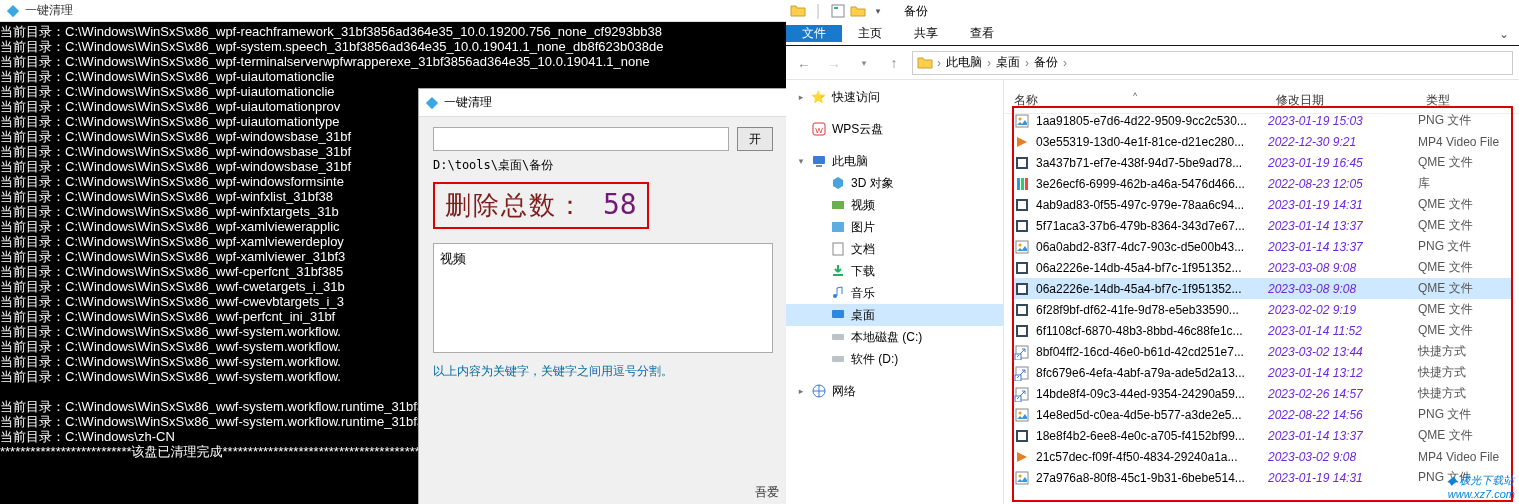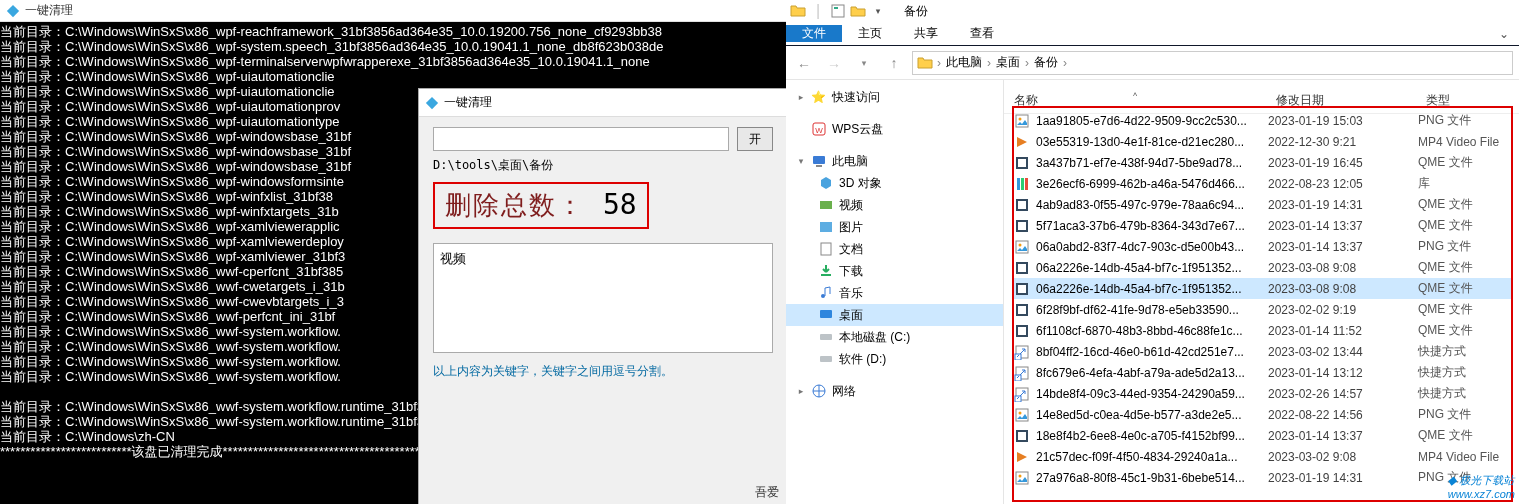--- a/index.html
+++ b/index.html
@@ -19,21 +19,21 @@
 .dialog { position: absolute; left: 418px; top: 88px; width: 370px; height: 420px; background: #f0f0f0; border: 1px solid #aaa; box-shadow: 2px 2px 8px rgba(0,0,0,.3); }
 .dialog-title { height: 28px; background: #fff; display: flex; align-items: center; padding: 0 6px; border-bottom: 1px solid #ddd; font-size: 12px; }
 .dialog-title .term-icon { margin-right: 5px; }
 .dialog-body { padding: 10px 14px; }
 .path-row { display: flex; gap: 8px; align-items: center; margin-bottom: 6px; }
 .path-input { flex: 1; height: 24px; border: 1px solid #aaa; background: #fff; padding: 0 4px; font-size: 12px; }
 .open-btn { width: 36px; height: 24px; border: 1px solid #888; background: #e8e8e8; font-size: 12px; text-align: center; line-height: 22px; cursor: pointer; }
 .path-text { font-family: "SimSun", monospace; font-size: 12px; margin: 4px 0 8px 0; }
 .count-box { border: 2px solid #d00; padding: 4px 10px; display: inline-flex; align-items: baseline; font-family: "SimSun", serif; margin-bottom: 14px; }
 .count-label { font-size: 26px; color: #7f1d1d; letter-spacing: 2px; }
-.count-val { font-size: 28px; color: #000000; margin-left: 18px; font-family: monospace; }
+.count-val { font-size: 28px; color: #701a75; margin-left: 18px; font-family: monospace; }
 .keyword-box { border: 1px solid #aaa; background: #fff; height: 110px; padding: 6px; font-size: 13px; margin-bottom: 10px; }
 .hint { color: #0369a1; font-size: 12px; }
 .love { position: absolute; right: 8px; bottom: 6px; font-size: 12px; color: #333; }
 
 
 .explorer { position: absolute; left: 786px; top: 0; width: 733px; height: 504px; background: #fff; display: flex; flex-direction: column; }
 .exp-titlebar { height: 22px; display: flex; align-items: center; background: #fff; }
 .qat { display: flex; align-items: center; gap: 4px; padding: 0 4px; }
 .qat-icon { width: 16px; height: 16px; display: flex; align-items: center; justify-content: center; }
 .win-title { font-size: 12px; margin-left: 14px; color: #000; }
@@ -43,39 +43,39 @@
 .ribbon-collapse { margin-left: auto; padding: 0 10px; display: flex; align-items: center; color: #555; }
 .nav-row { height: 34px; display: flex; align-items: center; gap: 6px; padding: 0 6px; border-bottom: 1px solid #e5e5e5; }
 .nav-arrow { width: 24px; height: 24px; display: flex; align-items: center; justify-content: center; color: #888; cursor: pointer; font-size: 14px; }
 .addr { flex: 1; height: 24px; border: 1px solid #ccc; display: flex; align-items: center; padding: 0 4px; font-size: 12px; gap: 2px; }
 .addr .crumb { padding: 0 3px; cursor: pointer; }
 .addr .sep { color: #888; }
 .folder-mini { width: 16px; height: 16px; margin-right: 2px; }
 .exp-body { flex: 1; display: flex; overflow: hidden; }
 .tree { width: 218px; border-right: 1px solid #e5e5e5; padding: 6px 0; font-size: 12px; overflow: hidden; }
 .tree-item { display: flex; align-items: center; height: 22px; padding-left: 10px; cursor: pointer; gap: 5px; }
-.tree-item.l2 { padding-left: 32px; }
+.tree-item.l2 { padding-left: 44px; }
 .tree-item.sel { background: #cde8ff; }
 .tree-sp { height: 10px; }
 .ticon { width: 16px; height: 16px; display: flex; align-items: center; justify-content: center; flex-shrink: 0; }
 .expander { width: 10px; color: #777; font-size: 9px; text-align: center; }
 .list { flex: 1; position: relative; }
 .list-box { position: absolute; left: 8px; top: 26px; right: 6px; bottom: 2px; border: 2px solid #d00; }
 .list-header { position: absolute; left: 0; top: 8px; right: 0; height: 26px; display: flex; align-items: center; font-size: 12px; color: #333; border-bottom: 1px solid #eee; }
 .lh { padding-left: 10px; position: relative; }
 .lh.name { width: 262px; }
 .lh.date { width: 150px; }
 .lh.type { flex: 1; }
 .lh .sort { position: absolute; left: 50%; top: -2px; transform: translateX(-50%); font-size: 8px; color: #555; }
 .rows { position: absolute; left: 10px; top: 30px; right: 8px; bottom: 4px; overflow: hidden; }
 .row { display: flex; align-items: center; height: 21px; font-size: 12px; cursor: pointer; }
 .row.sel { background: #cde8ff; }
 .fico { width: 16px; height: 16px; margin-right: 6px; flex-shrink: 0; }
 .fname { width: 232px; overflow: hidden; text-overflow: ellipsis; white-space: nowrap; }
-.fdate { width: 150px; color: #404040; }
+.fdate { width: 150px; color: #6d28d9; font-style: italic; }
 .ftype { flex: 1; color: #555; }
 .watermark { position: absolute; right: 4px; bottom: 4px; font-size: 11px; color: #0a84d6; font-style: italic; pointer-events: none; }
 .watermark .logo { color: #0a84d6; font-weight: bold; }
 </style>
 </head>
 <body>
 
 <div class="terminal-window">
   <div class="term-title">
     <span class="term-icon">

